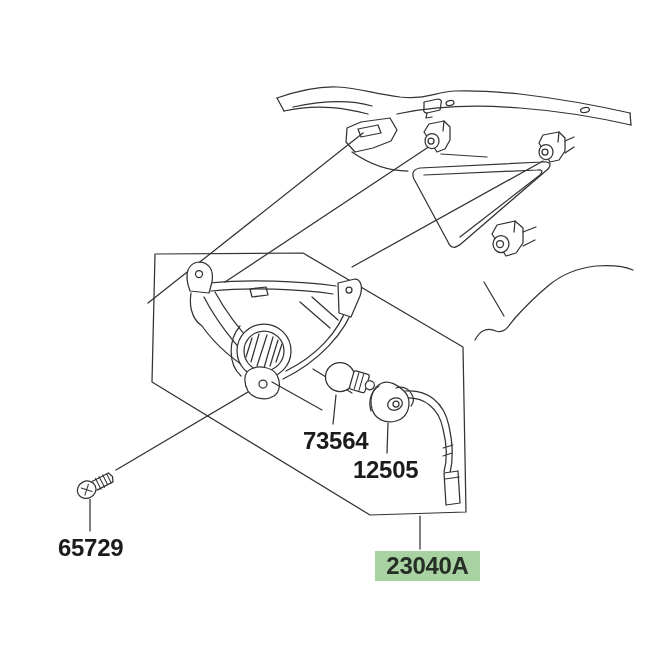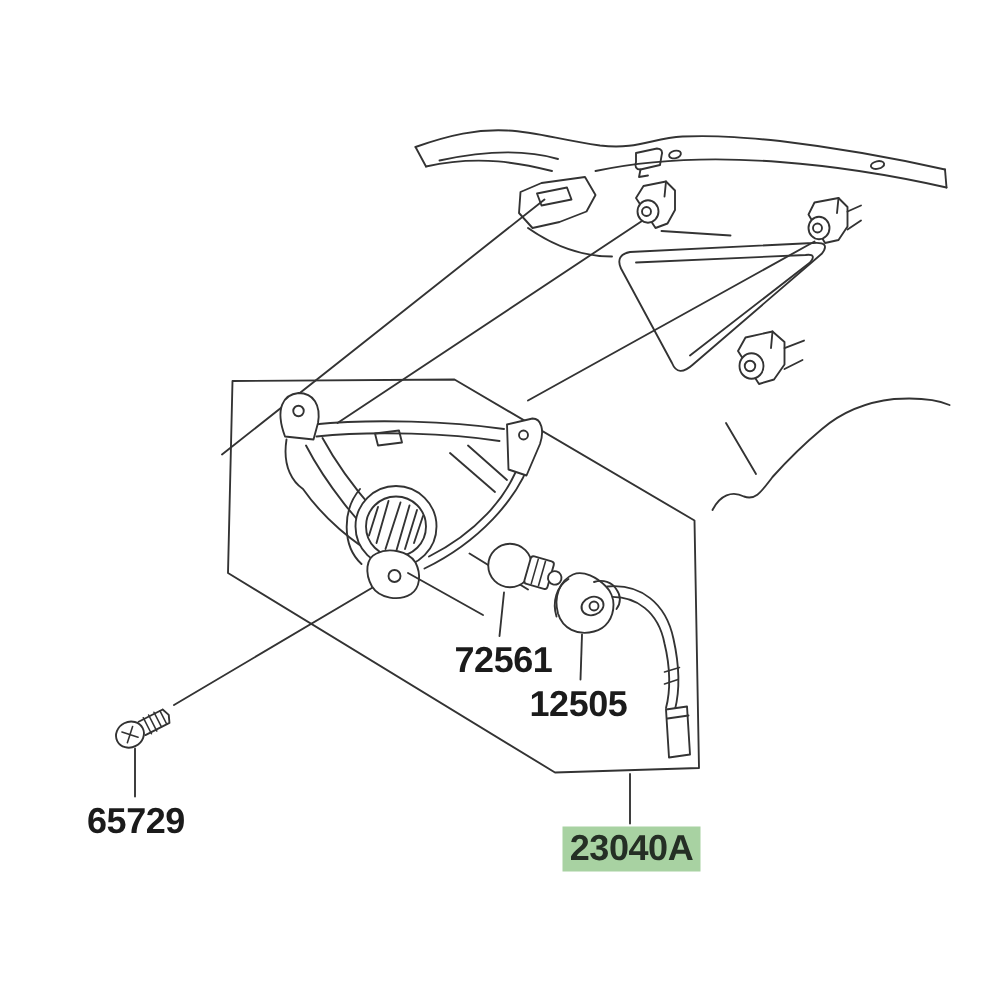--- a/index.html
+++ b/index.html
@@ -31,21 +31,21 @@
     font-weight:bold;
     color:var(--label-color);
     letter-spacing:-0.3px;
     white-space:nowrap;
     line-height:1;
   }
   .lbl-bulb{left:303px;top:429px;}
   .lbl-socket{left:353px;top:458px;}
   .lbl-screw{left:58px;top:536px;}
   .lbl-assembly{
-    left:375px;top:551px;width:92px;height:30px;
+    left:375px;top:551px;width:105px;height:30px;
     display:flex;align-items:center;justify-content:center;
     background:var(--highlight);
     color:#252f25;
   }
 </style>
 </head>
 <body>
 
 <div class="canvas">
 
@@ -171,21 +171,21 @@
     <g>
       <g transform="rotate(-27 92 487)">
         <ellipse class="wfill" cx="86" cy="487" rx="9.5" ry="8.5"></ellipse>
         <path class="thin" d="M 82,483 L 90,491 M 90,483 L 82,491"></path>
         <path d="M 95,482 L 113,482 M 95,492 L 113,492 M 113,482 L 115,487 L 113,492"></path>
         <path class="thin" d="M 99,481 L 99,493 M 103,481 L 103,493 M 107,481 L 107,492 M 111,482 L 111,492"></path>
       </g>
     </g>
   </svg>
 
-  <div class="part-label lbl-bulb">72561</div>
+  <div class="part-label lbl-bulb">73564</div>
 
   <div class="part-label lbl-socket">12505</div>
 
   <div class="part-label lbl-screw">65729</div>
 
   <div class="part-label lbl-assembly">23040A</div>
 
 </div>
 
 </body></html>

